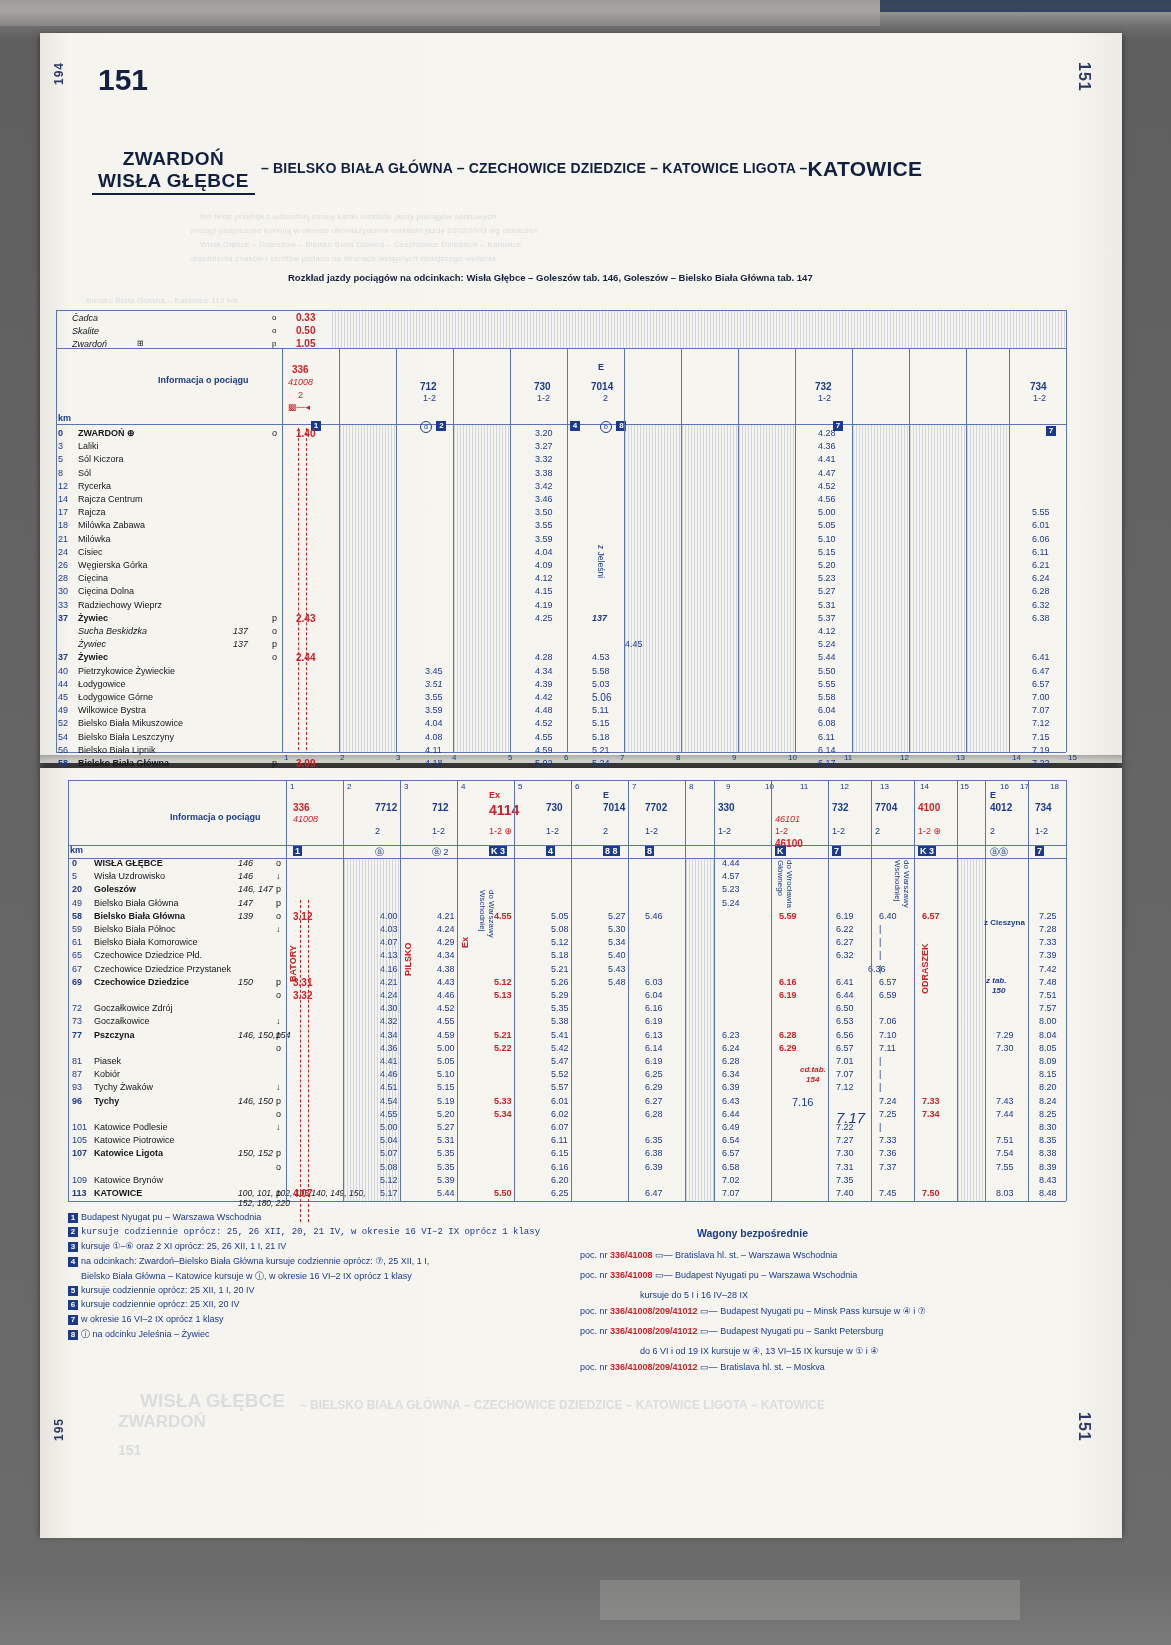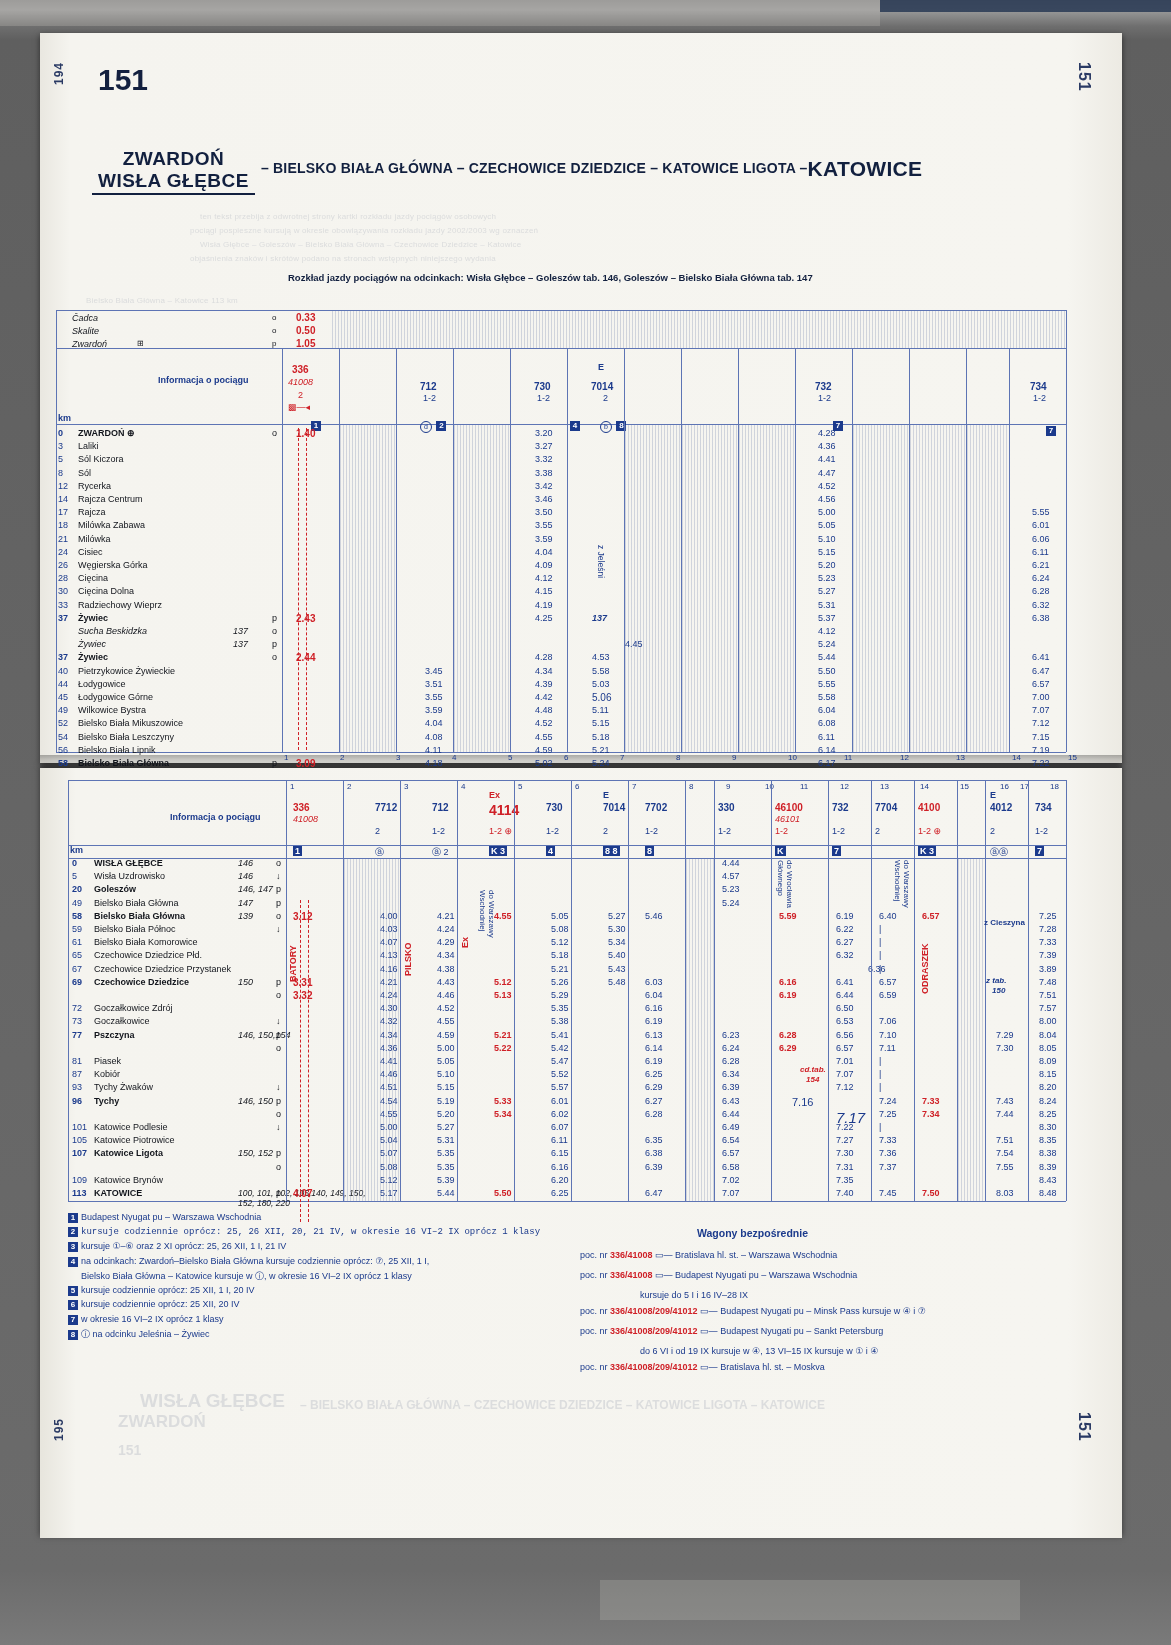--- a/index.html
+++ b/index.html
@@ -258,21 +258,21 @@
       <div class="cell bl" style="left: 1032px; top: 652.4px; font-size: 9px;">6.41</div>
       <div class="cell bl " style="left: 58px; top: 665.6px; font-size: 9px;">40</div>
       <div class="cell blk " style="left: 78px; top: 665.6px; font-size: 9px;">Pietrzykowice Żywieckie</div>
       <div class="cell bl" style="left: 425px; top: 665.6px; font-size: 9px;">3.45</div>
       <div class="cell bl" style="left: 535px; top: 665.6px; font-size: 9px;">4.34</div>
       <div class="cell bl" style="left: 592px; top: 665.6px; font-size: 9px;">5.58</div>
       <div class="cell bl" style="left: 818px; top: 665.6px; font-size: 9px;">5.50</div>
       <div class="cell bl" style="left: 1032px; top: 665.6px; font-size: 9px;">6.47</div>
       <div class="cell bl " style="left: 58px; top: 678.8px; font-size: 9px;">44</div>
       <div class="cell blk " style="left: 78px; top: 678.8px; font-size: 9px;">Łodygowice</div>
-      <div class="cell bl" style="left: 425px; top: 678.8px; font-size: 9px;">3.51</div>
+      <div class="cell bl" style="left: 425px; top: 678.8px; font-size: 9px; font-style: italic;">3.51</div>
       <div class="cell bl" style="left: 535px; top: 678.8px; font-size: 9px;">4.39</div>
       <div class="cell bl" style="left: 592px; top: 678.8px; font-size: 9px;">5.03</div>
       <div class="cell bl" style="left: 818px; top: 678.8px; font-size: 9px;">5.55</div>
       <div class="cell bl" style="left: 1032px; top: 678.8px; font-size: 9px;">6.57</div>
       <div class="cell bl " style="left: 58px; top: 692px; font-size: 9px;">45</div>
       <div class="cell blk " style="left: 78px; top: 692px; font-size: 9px;">Łodygowice Górne</div>
       <div class="cell bl" style="left: 425px; top: 692px; font-size: 9px;">3.55</div>
       <div class="cell bl" style="left: 535px; top: 692px; font-size: 9px;">4.42</div>
       <div class="cell bl" style="left: 592px; top: 692px; font-size: 10px;">5.06</div>
       <div class="cell bl" style="left: 818px; top: 692px; font-size: 9px;">5.58</div>
@@ -383,21 +383,21 @@
       <div class="cell bl" style="left: 546px; top: 846px; font-size: 9px;;background:#1b3a8c;color:#fff;padding:0 2px;font-weight:bold;">4</div>
       <div class="cell bl b" style="left: 603px; top: 790px; font-size: 9px;">E</div>
       <div class="cell bl b" style="left: 603px; top: 802px; font-size: 10px;">7014</div>
       <div class="cell bl" style="left: 603px; top: 826px; font-size: 9px;">2</div>
       <div class="cell bl" style="left: 603px; top: 846px; font-size: 9px;;background:#1b3a8c;color:#fff;padding:0 2px;font-weight:bold;">8 8</div>
       <div class="cell bl b" style="left: 645px; top: 802px; font-size: 10px;">7702</div>
       <div class="cell bl" style="left: 645px; top: 826px; font-size: 9px;">1-2</div>
       <div class="cell bl" style="left: 645px; top: 846px; font-size: 9px;;background:#1b3a8c;color:#fff;padding:0 2px;font-weight:bold;">8</div>
       <div class="cell bl b" style="left: 718px; top: 802px; font-size: 10px;">330</div>
       <div class="cell bl" style="left: 718px; top: 826px; font-size: 9px;">1-2</div>
-      <div class="cell rd b" style="left: 775px; top: 802px; font-size: 10px;">46100</div>
+      <div class="cell rd b" style="left: 775px; top: 838px; font-size: 10px;">46100</div>
       <div class="cell rd" style="left: 775px; top: 814px; font-size: 9px;;font-style:italic;">46101</div>
       <div class="cell rd" style="left: 775px; top: 826px; font-size: 9px;">1-2</div>
       <div class="cell rd" style="left: 775px; top: 846px; font-size: 9px;;background:#1b3a8c;color:#fff;padding:0 2px;font-weight:bold;">K</div>
       <div class="cell bl b" style="left: 832px; top: 802px; font-size: 10px;">732</div>
       <div class="cell bl" style="left: 832px; top: 826px; font-size: 9px;">1-2</div>
       <div class="cell bl" style="left: 832px; top: 846px; font-size: 9px;;background:#1b3a8c;color:#fff;padding:0 2px;font-weight:bold;">7</div>
       <div class="cell bl b" style="left: 875px; top: 802px; font-size: 10px;">7704</div>
       <div class="cell bl" style="left: 875px; top: 826px; font-size: 9px;">2</div>
       <div class="cell rd b" style="left: 918px; top: 802px; font-size: 10px;">4100</div>
       <div class="cell rd" style="left: 918px; top: 826px; font-size: 9px;">1-2 ⊕</div>
@@ -476,21 +476,21 @@
       <div class="cell bl" style="left: 879px; top: 950.4px; font-size: 9px;">|</div>
       <div class="cell bl" style="left: 1039px; top: 950.4px; font-size: 9px;">7.39</div>
       <div class="cell bl " style="left: 72px; top: 963.6px; font-size: 9px;">67</div>
       <div class="cell blk " style="left: 94px; top: 963.6px; font-size: 9px;">Czechowice Dziedzice Przystanek</div>
       <div class="cell bl" style="left: 380px; top: 963.6px; font-size: 9px;">4.16</div>
       <div class="cell bl" style="left: 437px; top: 963.6px; font-size: 9px;">4.38</div>
       <div class="cell bl" style="left: 551px; top: 963.6px; font-size: 9px;">5.21</div>
       <div class="cell bl" style="left: 608px; top: 963.6px; font-size: 9px;">5.43</div>
       <div class="cell bl" style="left: 836px; top: 963.6px; font-size: 9px; margin-left: 32px;">6.36</div>
       <div class="cell bl" style="left: 879px; top: 963.6px; font-size: 9px;">|</div>
-      <div class="cell bl" style="left: 1039px; top: 963.6px; font-size: 9px;">3.89</div>
+      <div class="cell bl" style="left: 1039px; top: 963.6px; font-size: 9px;">7.42</div>
       <div class="cell bl b" style="left: 72px; top: 976.8px; font-size: 9px;">69</div>
       <div class="cell blk b" style="left: 94px; top: 976.8px; font-size: 9px;">Czechowice Dziedzice</div>
       <div class="cell blk" style="left: 238px; top: 976.8px; font-size: 9px;;font-style:italic;">150</div>
       <div class="cell blk" style="left: 276px; top: 976.8px; font-size: 9px;">p</div>
       <div class="cell rd b" style="left: 293px; top: 976.8px; font-size: 10px;">3.31</div>
       <div class="cell bl" style="left: 380px; top: 976.8px; font-size: 9px;">4.21</div>
       <div class="cell bl" style="left: 437px; top: 976.8px; font-size: 9px;">4.43</div>
       <div class="cell rd b" style="left: 494px; top: 976.8px; font-size: 9px;">5.12</div>
       <div class="cell bl" style="left: 551px; top: 976.8px; font-size: 9px;">5.26</div>
       <div class="cell bl" style="left: 608px; top: 976.8px; font-size: 9px;">5.48</div>

